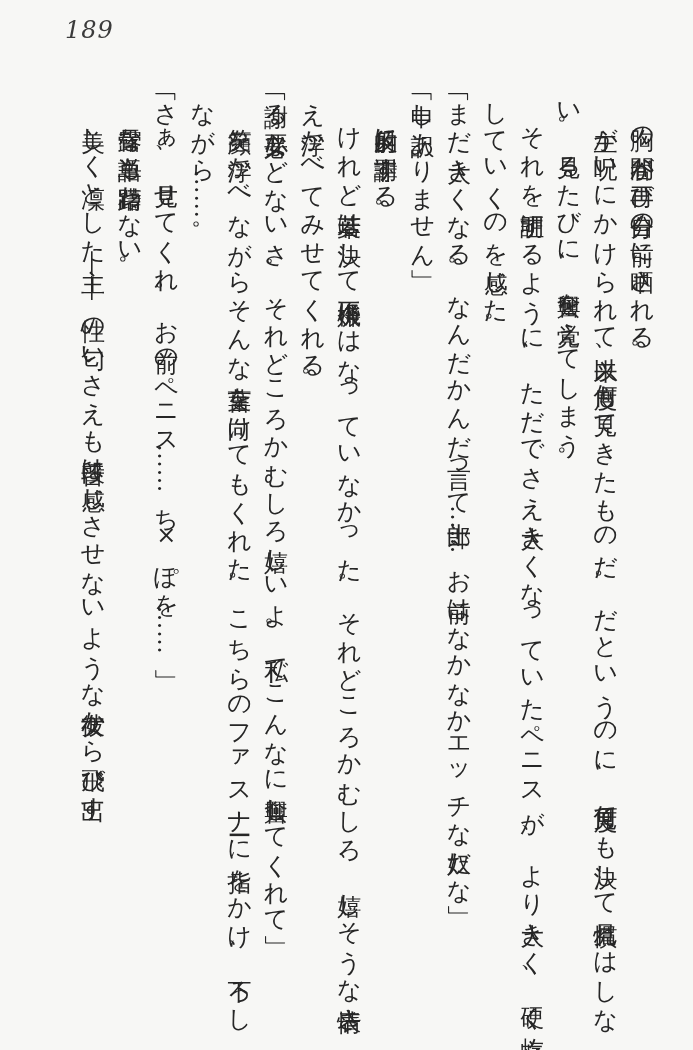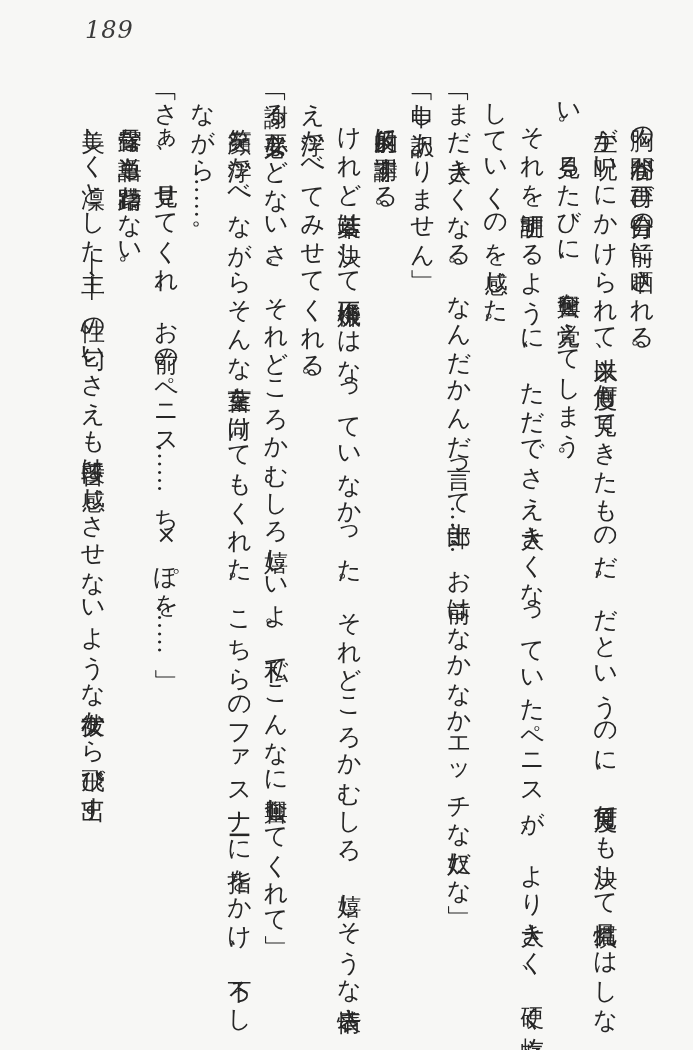--- a/index.html
+++ b/index.html
@@ -10,21 +10,21 @@
     width: 693px;
     height: 1050px;
     position: relative;
     overflow: hidden;
     background: #f7f7f5;
     font-family: "DejaVu Serif", "Liberation Serif", serif;
   }
   .page-number {
     position: absolute;
     top: 16px;
-    left: 85px;
+    left: 65px;
     font-size: 24px;
     font-style: italic;
     color: #3b3b3b;
     letter-spacing: 1px;
   }
   .text-block {
     position: absolute;
     top: 86px;
     right: 33px;
     height: 934px;

